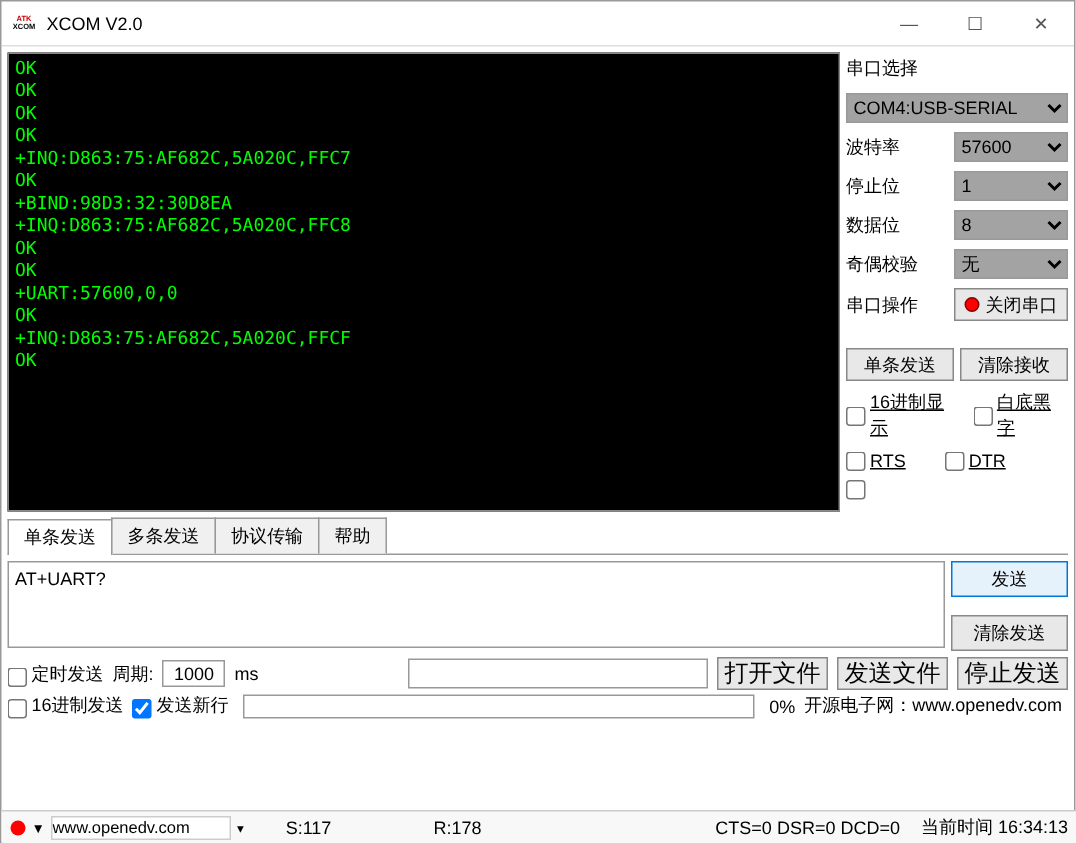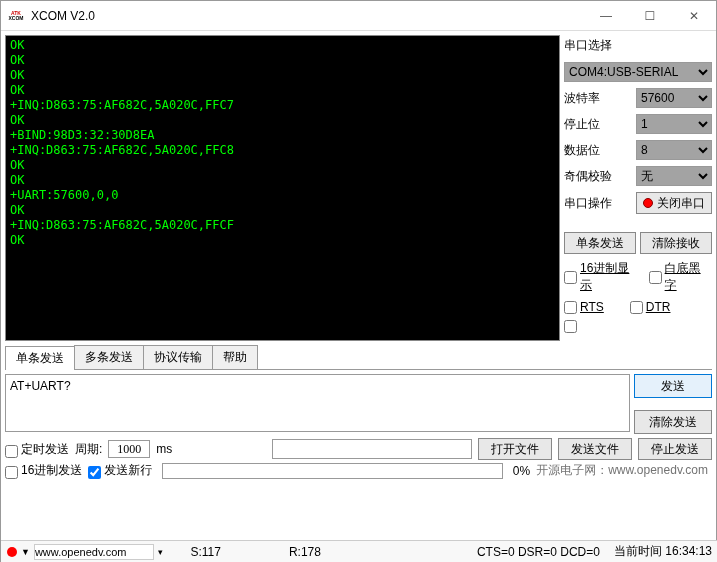--- a/index.html
+++ b/index.html
@@ -35,25 +35,25 @@
 .tab.active { background: #fff; position: relative; top: 1px; }
 
 .sendarea { display: flex; margin: 4px; gap: 4px; }
 .sendarea textarea { flex: 1; height: 58px; font-size: 12px; padding: 4px; border: 1px solid #999; resize: none; font-family: Arial; }
 .sendbtns { width: 78px; display: flex; flex-direction: column; gap: 6px; }
 .sendbtns button { height: 24px; font-size: 12px; border: 1px solid #0078d7; background: #e5f1fb; cursor: pointer; }
 .sendbtns button.plain { border: 1px solid #888; background: #e8e8e8; }
 
 .optrow { display: flex; align-items: center; margin: 2px 4px; font-size: 12px; gap: 6px; }
 .optrow label { display: flex; align-items: flex-end; gap: 3px; }
-.optrow input[type=text] { width: 42px; height: 18px; font-size: 12px; border: 1px solid #999; text-align: center; font-family: Liberation Serif, serif; }
+.optrow input[type=text] { width: 42px; height: 18px; font-size: 12px; border: 1px solid #999; text-align: center; }
 .optrow .prog { flex: 1; height: 16px; border: 1px solid #999; background: #fff; margin: 0 4px; }
-.optrow button { width: 74px; height: 22px; font-size: 12px; border: 1px solid #888; background: #e8e8e8; cursor: pointer; }
+.optrow button { width: 74px; height: 22px; font-size: 16px; border: 1px solid #888; background: #e8e8e8; cursor: pointer; }
 .link { color: #00f; margin-left: auto; margin-right: 4px; }
-.link a { color: #737373; text-decoration: none; }
+.link a { color: #000000; text-decoration: none; }
 
 .statusbar { display: flex; align-items: center; height: 22px; border-top: 1px solid #ccc; font-size: 12px; padding: 0 6px; gap: 4px; position: absolute; bottom: 0; width: 100%; background: #f8f8f8; }
 .statusbar .sb-rec { width: 10px; height: 10px; border-radius: 50%; background: #f00; }
 .statusbar .sb-drop { font-size: 9px; }
 .statusbar .sb-url { width: 120px; border: 1px solid #ccc; height: 16px; font-size: 11px; }
 </style>
 </head>
 <body>
 
 <div class="titlebar">

